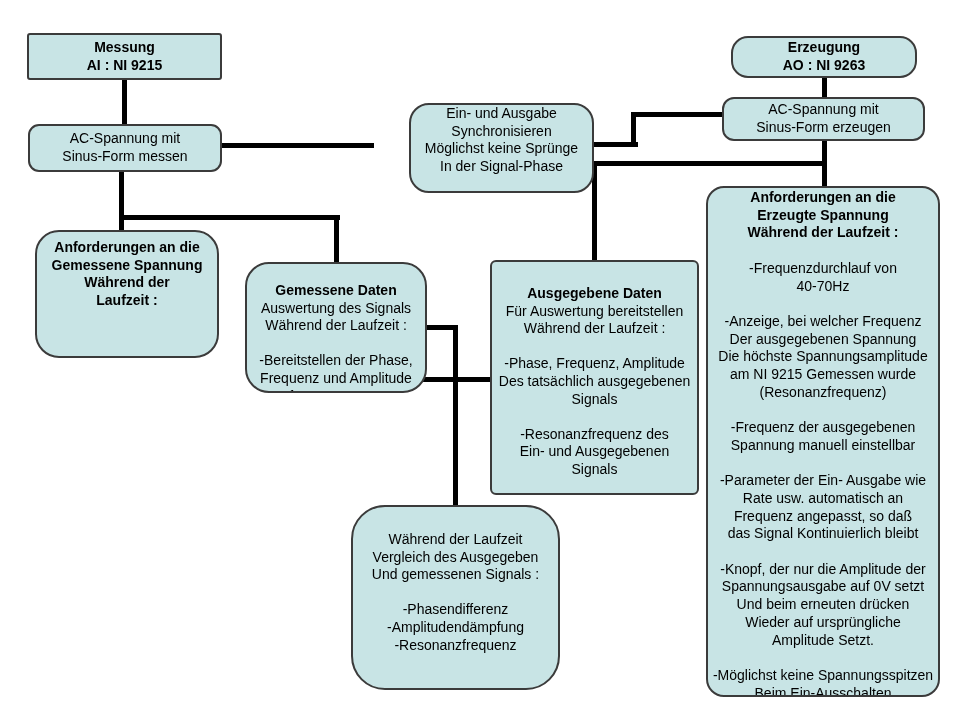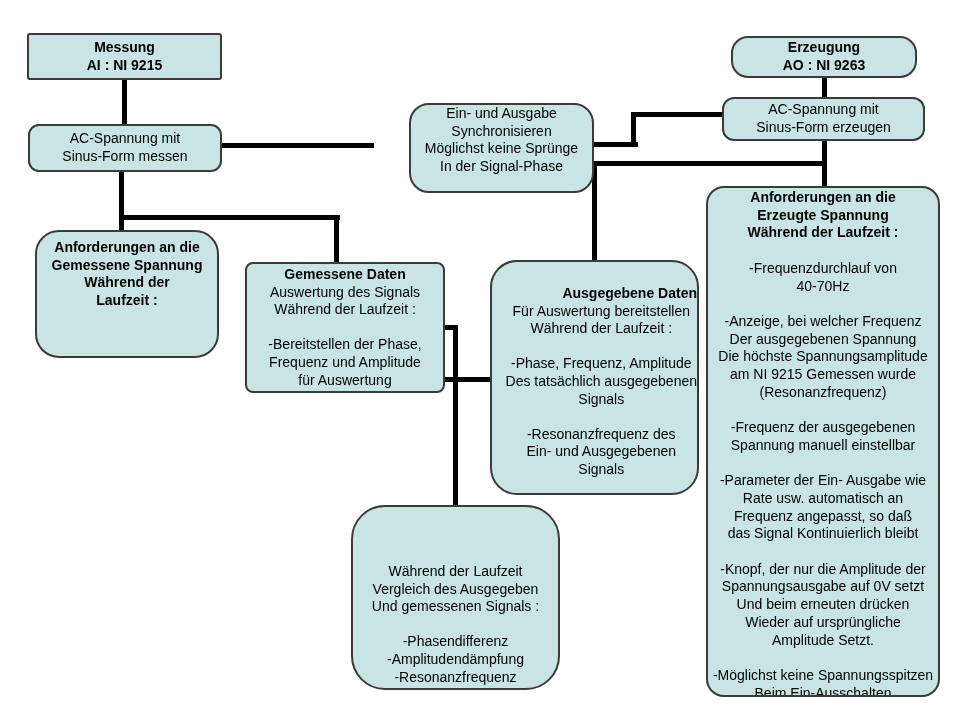--- a/index.html
+++ b/index.html
@@ -18,23 +18,23 @@
     font-size:14px;line-height:17.6px;
   }
   .node .title{font-weight:bold;}
   
   #n-messung      {left:27px; top:33px;  width:195px;height:47px; border-radius:3px;justify-content:center;}
   #n-ac-messen    {left:28px; top:124px; width:194px;height:48px; border-radius:11px;justify-content:center;}
   #n-sync         {left:373px;top:103px; width:185px;height:90px; border-radius:20px;justify-content:flex-start;margin-left:36px;}
   #n-erzeugung    {left:731px;top:36px;  width:186px;height:42px; border-radius:17px;justify-content:center;}
   #n-ac-erzeugen  {left:722px;top:97px;  width:203px;height:44px; border-radius:12px;justify-content:center;}
   #n-anf-gemessen {left:35px; top:230px; width:184px;height:128px;border-radius:24px;padding-top:7px;}
-  #n-gemessene    {left:245px;top:262px; width:200px;height:131px;border-radius:8px;padding-top:2px;}
-  #n-ausgegebene  {left:490px;top:260px; width:209px;height:235px;border-radius:27px;padding-top:23px;align-items:flex-end;}
-  #n-vergleich    {left:351px;top:505px; width:209px;height:185px;border-radius:34px;padding-top:56px;}
+  #n-gemessene    {left:245px;top:262px; width:182px;height:131px;border-radius:24px;padding-top:18px;}
+  #n-ausgegebene  {left:490px;top:260px; width:209px;height:235px;border-radius:6px;padding-top:23px;}
+  #n-vergleich    {left:351px;top:505px; width:209px;height:185px;border-radius:34px;padding-top:24px;}
   #n-anf-erzeugt  {left:706px;top:186px; width:234px;height:511px;border-radius:18px;padding-top:1px;line-height:17.7px;}
   
   #c-a {left:122px;top:80px; width:5px;  height:46px;}
   #c-b {left:220px;top:143px;width:154px;height:5px;}
   #c-c {left:119px;top:171px;width:5px;  height:62px;}
   #c-d1{left:119px;top:215px;width:221px;height:5px;}
   #c-d2{left:334px;top:217px;width:5px;  height:46px;}
   #c-e1{left:556px;top:142px;width:82px; height:5px;}
   #c-e2{left:631px;top:112px;width:5px;  height:35px;}
   #c-e3{left:631px;top:112px;width:92px; height:5px;}

